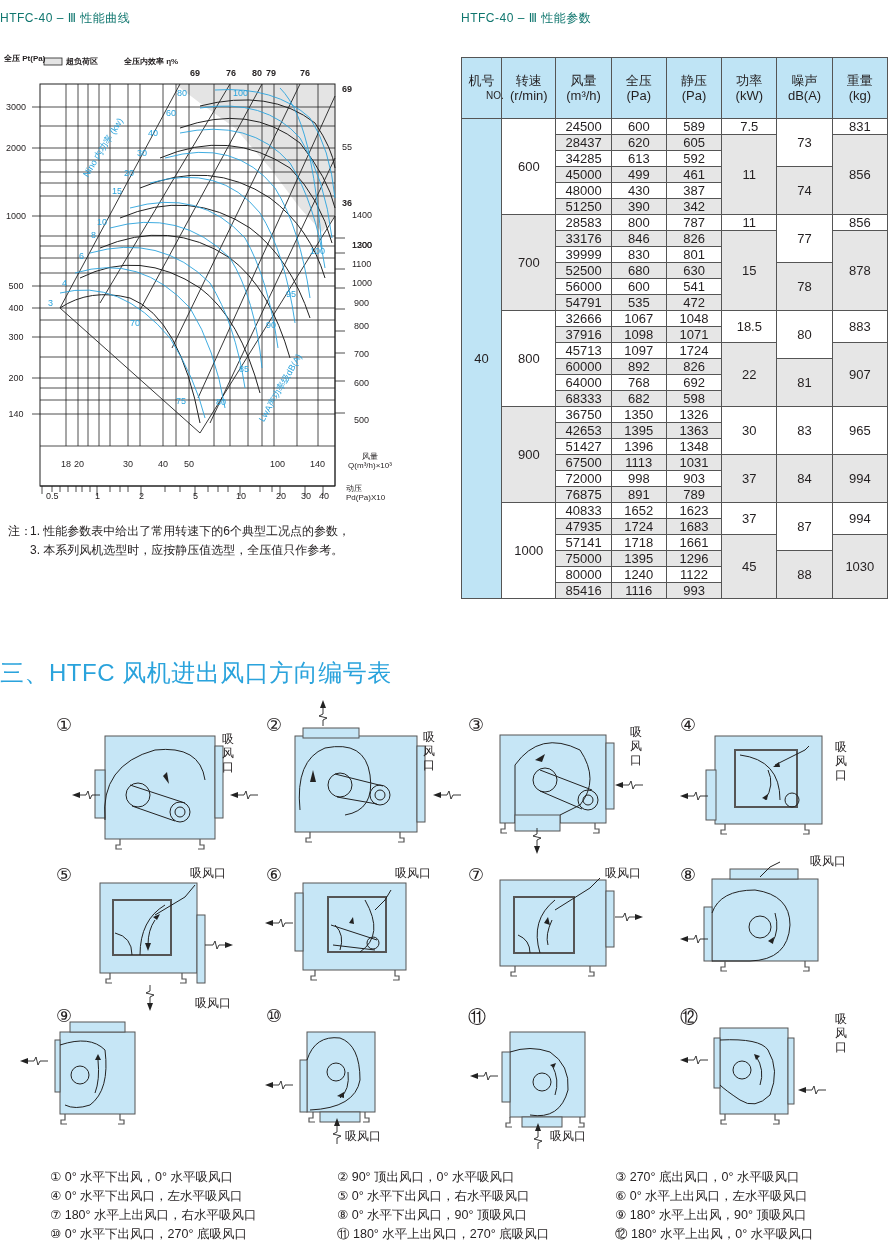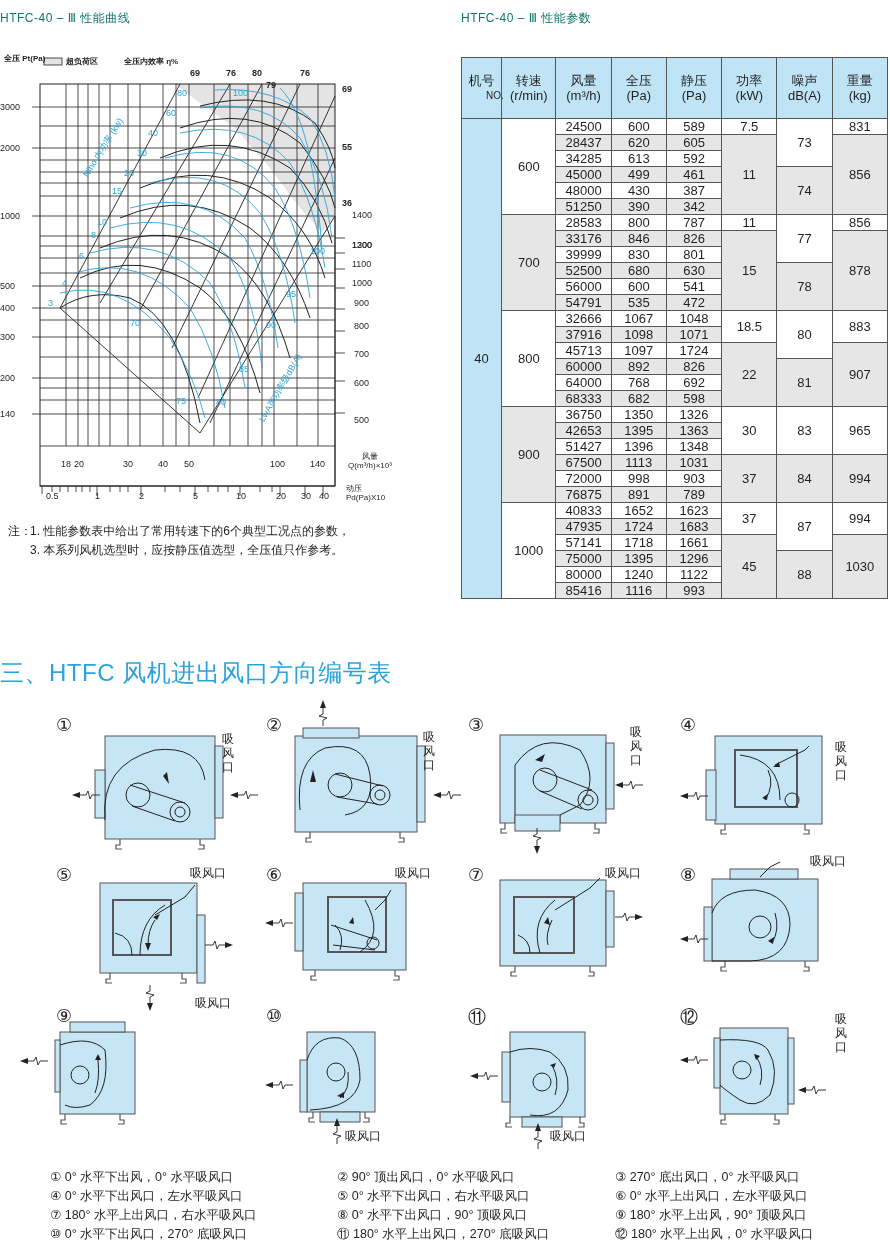--- a/index.html
+++ b/index.html
@@ -6,21 +6,21 @@
   body{width:890px;height:1256px;position:relative;overflow:hidden;font-family:"Liberation Sans","DejaVu Sans",sans-serif;color:#231f20;}
   .title{position:absolute;color:#0f766e;font-size:12px;letter-spacing:0.5px;white-space:nowrap;}
   .title-left{left:0;top:10px;}
   .title-right{left:461px;top:10px;}
   .section-title{position:absolute;left:0;top:657px;color:#2aa3dc;font-size:24px;white-space:nowrap;letter-spacing:0.5px;}
 
   
   .chart{position:absolute;left:0;top:48px;width:400px;height:470px;}
   .chart svg{position:absolute;left:0;top:0;}
   .chart .lbl{position:absolute;font-size:9px;white-space:nowrap;}
-  .chart .ylbl{position:absolute;font-size:9px;text-align:left;width:32px;}
+  .chart .ylbl{position:absolute;font-size:9px;text-align:center;width:32px;}
   .chart .rlbl{position:absolute;font-size:9px;}
   .chart .blue{color:#2aa3dc;}
 
   
   .ptable{position:absolute;left:461px;top:57px;width:427px;border-collapse:collapse;font-size:13px;table-layout:fixed;}
   .ptable th,.ptable td{border:1px solid #555;text-align:center;padding:0;line-height:15px;}
   .ptable th{background:#bfe4f5;font-weight:normal;height:60px;font-size:13px;line-height:15px;}
   .ptable th .sm{font-size:10px;padding-left:24px;}
   .ptable td{height:15px;}
   .ptable td.model{background:#bfe4f5;}
@@ -177,24 +177,24 @@
     <rect x="44" y="10" width="18" height="7" fill="#e4e4e4" stroke="#222" stroke-width="0.8"></rect>
   </svg>
 
   <div class="lbl" style="left:4px;top:6px;line-height:9px;font-weight:bold;font-size:8px;">全压 Pt(Pa)</div>
   <div class="lbl" style="left:66px;top:8px;font-weight:bold;font-size:8px;">超负荷区</div>
   <div class="lbl" style="left:124px;top:8px;font-weight:bold;font-size:8px;">全压内效率 η%</div>
 
   <div class="lbl" style="left:190px;top:20px;font-weight:bold;">69</div>
   <div class="lbl" style="left:226px;top:20px;font-weight:bold;">76</div>
   <div class="lbl" style="left:252px;top:20px;font-weight:bold;">80</div>
-  <div class="lbl" style="left:266px;top:20px;font-weight:bold;margin-top:12px;">79</div>
+  <div class="lbl" style="left:266px;top:20px;font-weight:bold;">79</div>
   <div class="lbl" style="left:300px;top:20px;font-weight:bold;">76</div>
   <div class="lbl" style="left:342px;top:36px;font-weight:bold;">69</div>
-  <div class="lbl" style="left:342px;top:94px;font-weight:bold;">55</div>
+  <div class="lbl" style="left:342px;top:94px;font-weight:normal;">55</div>
   <div class="lbl" style="left:342px;top:150px;font-weight:bold;">36</div>
 
   <div class="ylbl" style="left:0;top:54px;">3000</div>
   <div class="ylbl" style="left:0;top:95px;">2000</div>
   <div class="ylbl" style="left:0;top:163px;">1000</div>
   <div class="ylbl" style="left:0;top:233px;">500</div>
   <div class="ylbl" style="left:0;top:255px;">400</div>
   <div class="ylbl" style="left:0;top:284px;">300</div>
   <div class="ylbl" style="left:0;top:325px;">200</div>
   <div class="ylbl" style="left:0;top:361px;">140</div>

